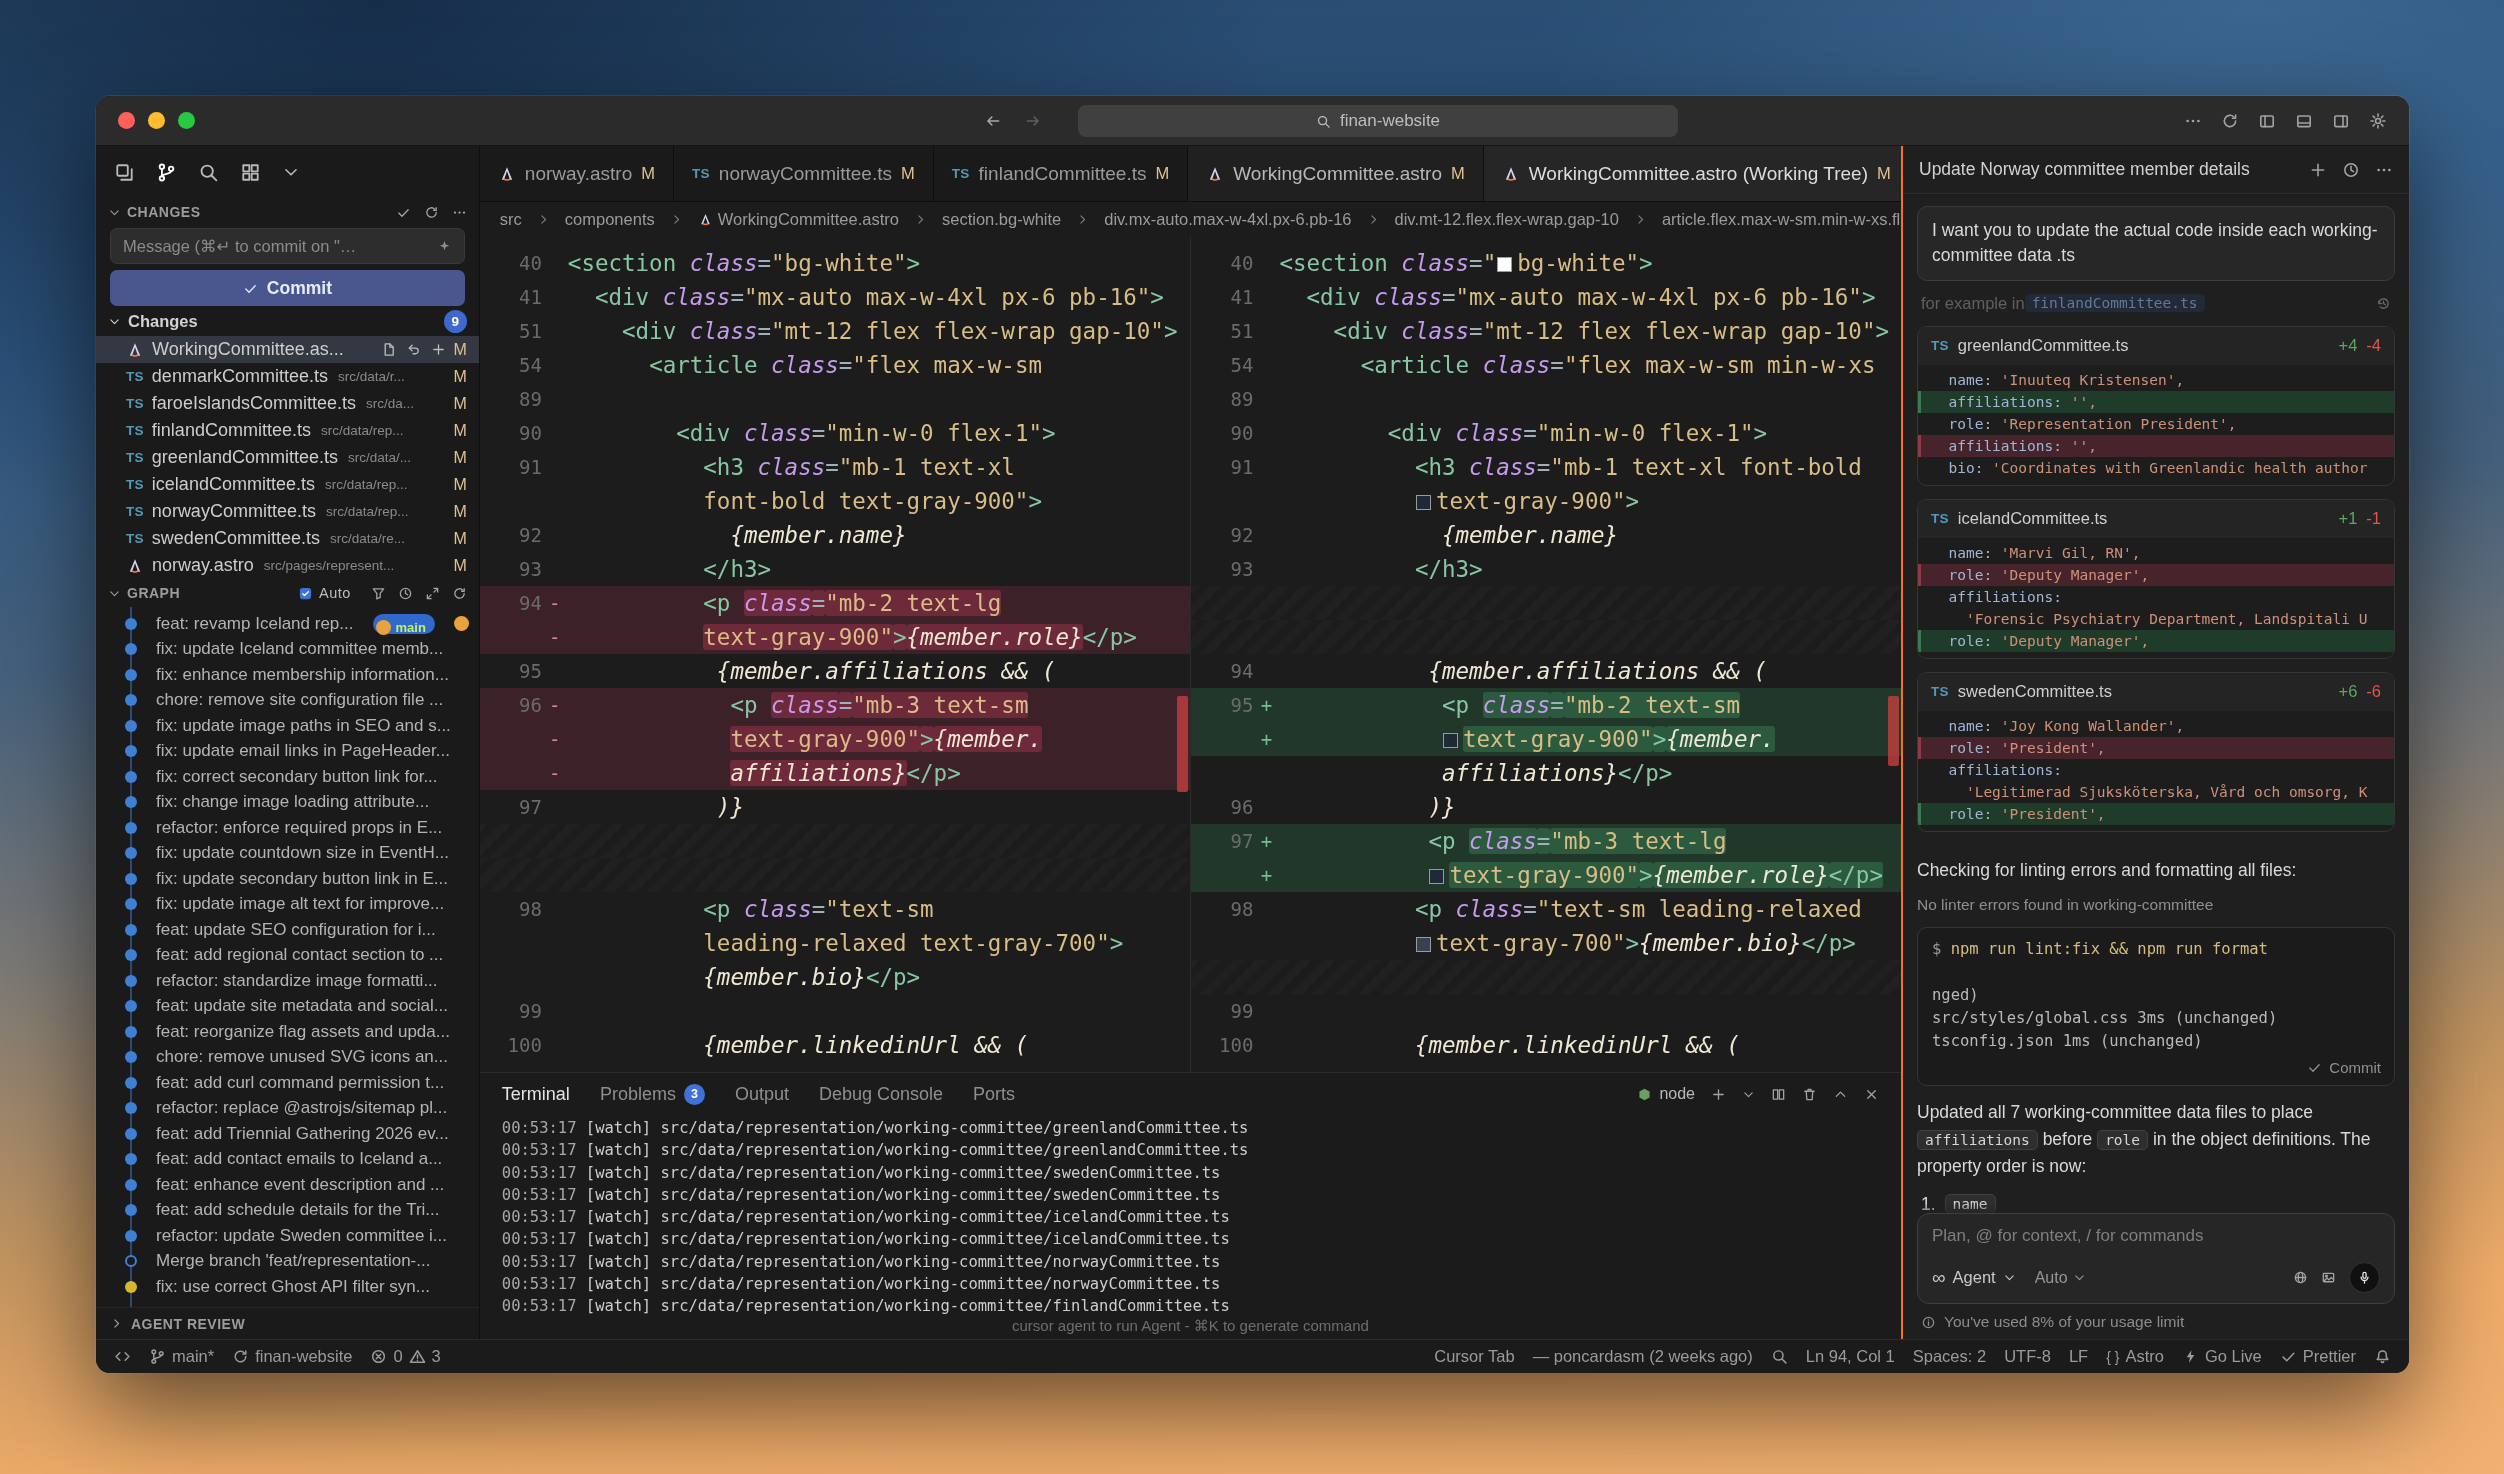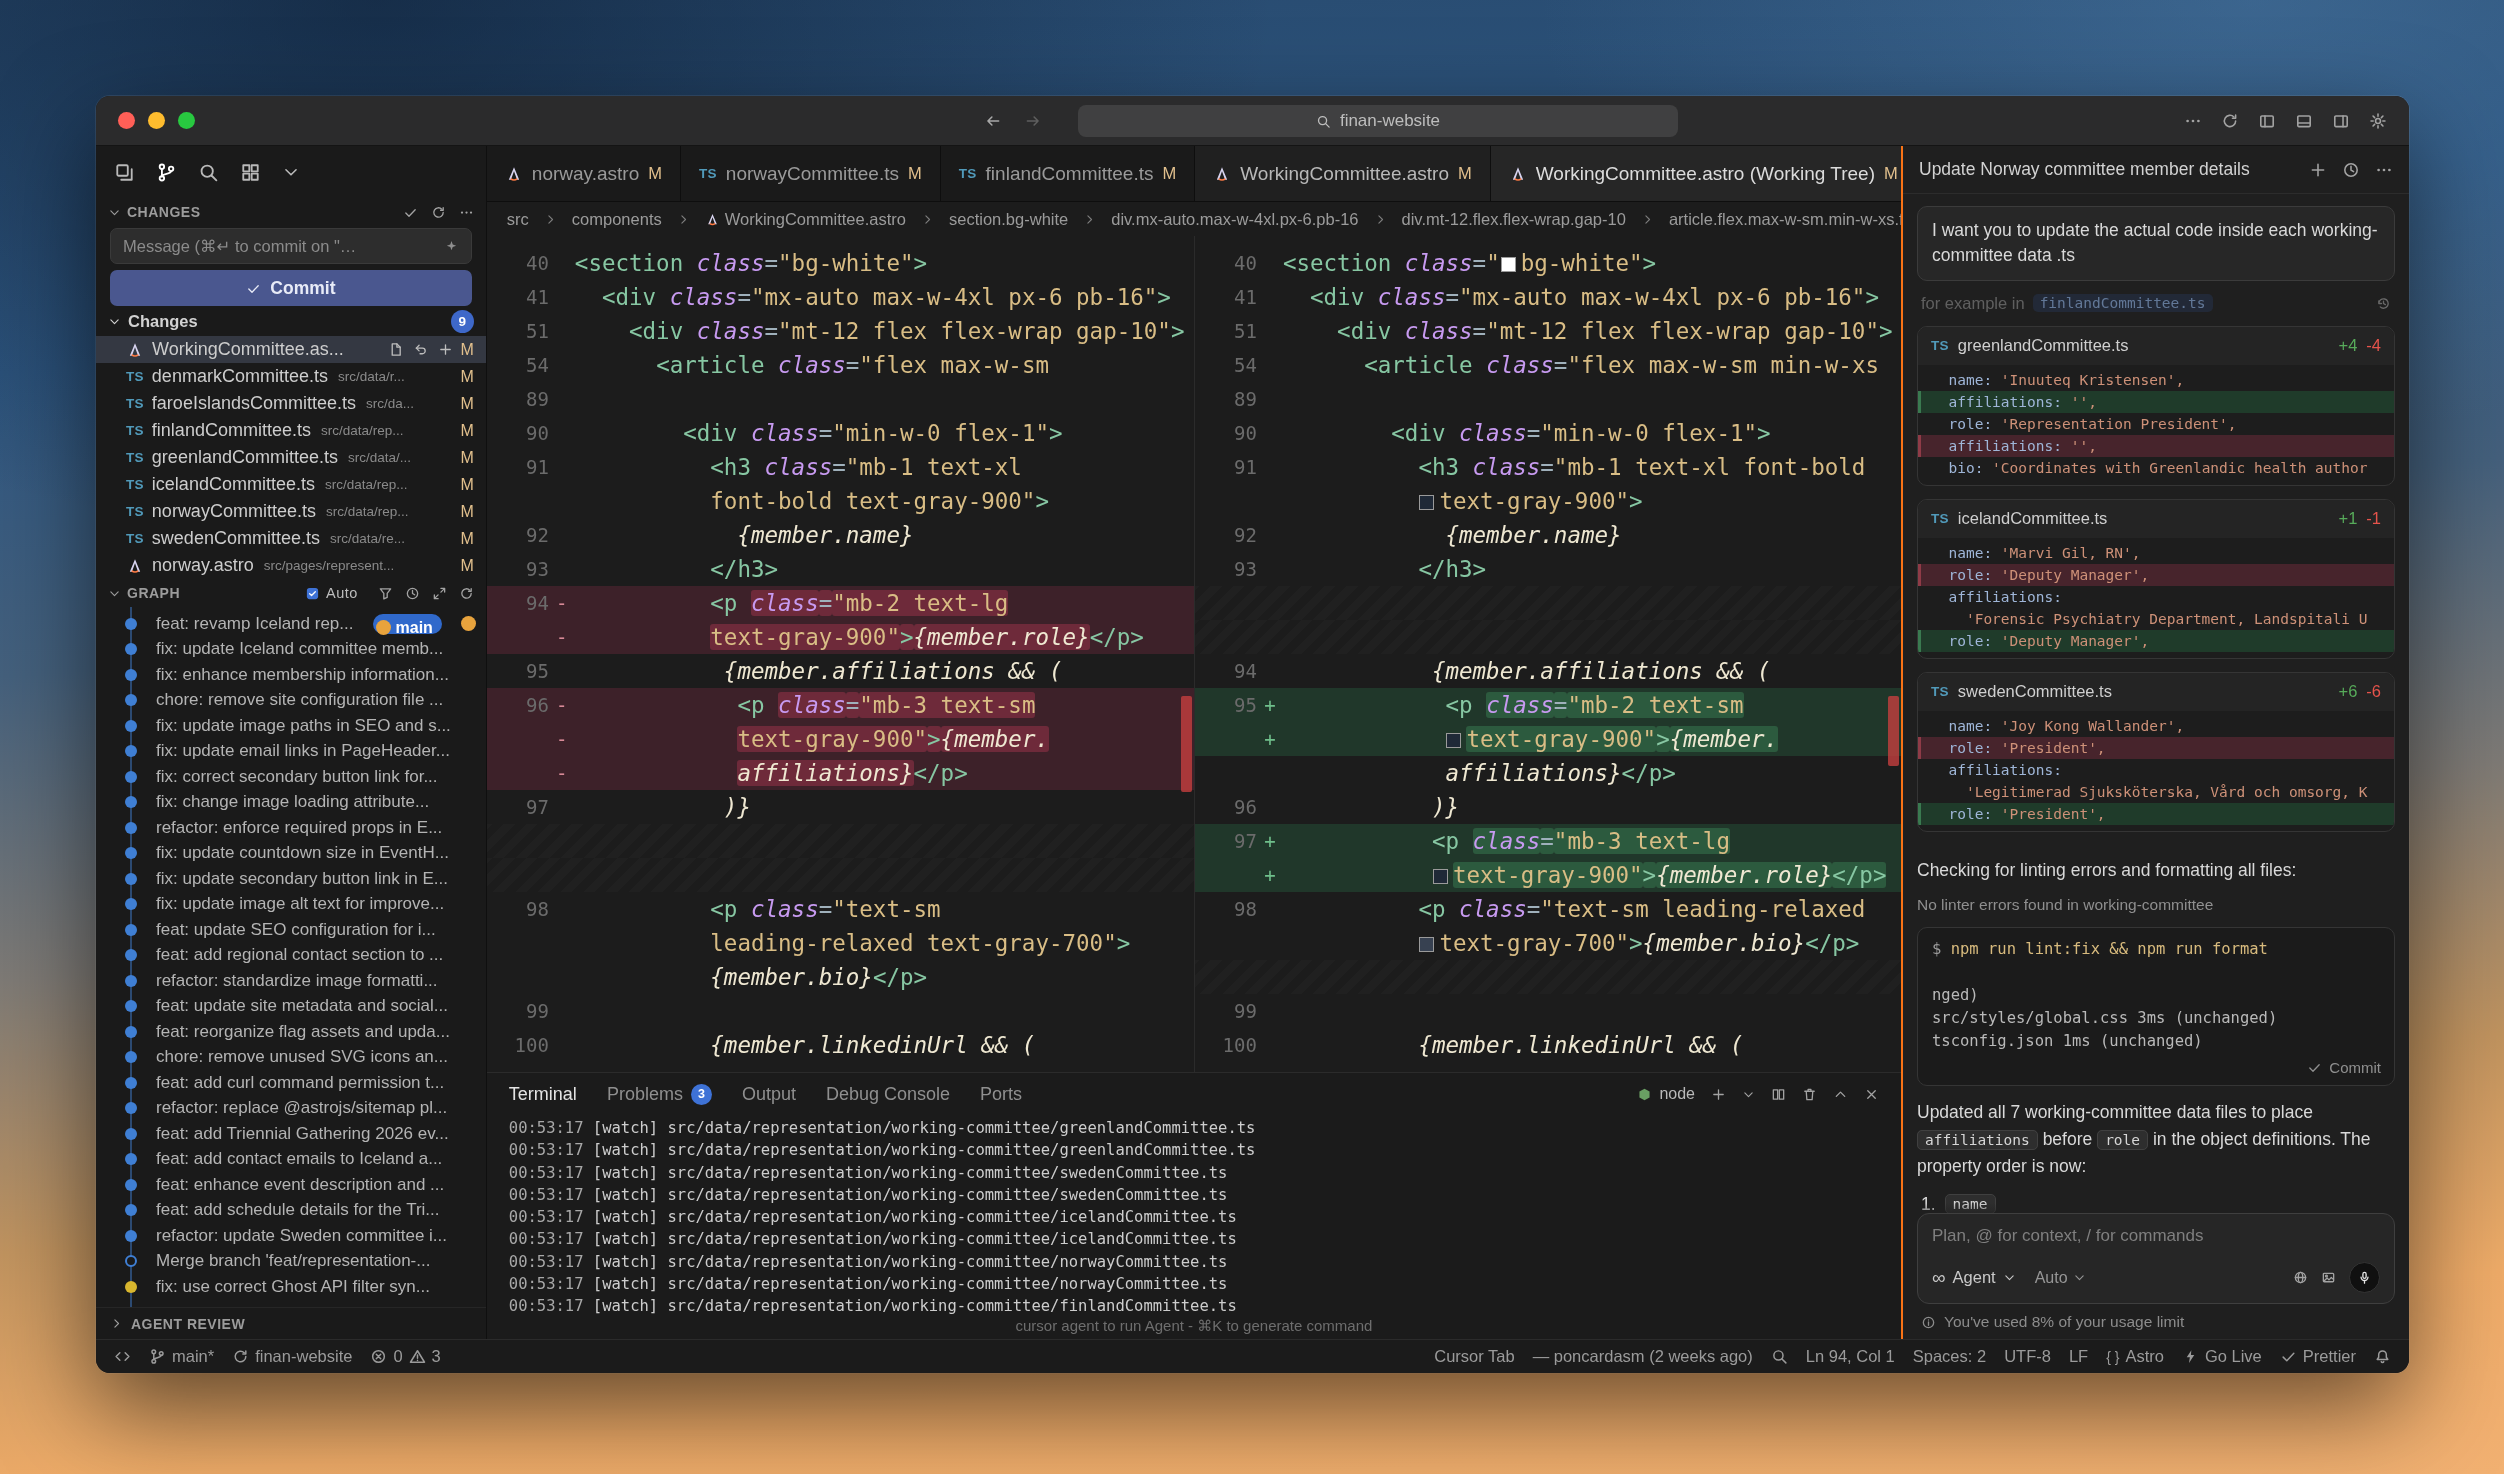--- a/index.html
+++ b/index.html
@@ -49,21 +49,21 @@
 .file-acts+.file-badge{margin-left:0}
 .auto-chk{margin-left:auto;display:flex;align-items:center;gap:6px;font-weight:400;font-size:14.5px;color:#bdbdbd}
 .gh-icons{display:flex;gap:12px;margin-left:14px;color:#a3a3a3}
 .commit-list{flex:1;min-height:0;overflow:hidden;position:relative;padding-top:4px}
 .commit-list::before{content:"";position:absolute;left:34px;top:0;bottom:0;width:2px;background:#2c4a72}
 .gc-row{height:25.5px;display:flex;align-items:center;gap:19px;padding:0 10px 0 29px;font-size:17px;color:#b4b4b4}
 .gc-dot{flex:0 0 12px;width:12px;height:12px;border-radius:50%;background:#3f7fd4;position:relative;z-index:1}
 .gc-dot.merge{background:#1a1a1a;border:2.5px solid #3f7fd4}
 .gc-dot.work{background:#d8b62e}
 .gc-label{white-space:nowrap;overflow:hidden;flex:0 1 auto}
-.gc-pill{flex:0 0 auto;display:flex;align-items:center;gap:5px;height:20px;padding:8px 9px 0 3px;border-radius:11px;background:#3069cb;color:#ffffff;font-size:16px;font-weight:700}
+.gc-pill{flex:0 0 auto;display:flex;align-items:center;gap:5px;height:20px;padding:8px 9px 0 3px;border-radius:11px;background:#3069cb;color:#bef264;font-size:13px;font-weight:700}
 .gc-av{width:15px;height:15px;border-radius:50%;background:#e8a33d;flex:0 0 15px}
 .agent-review{flex:0 0 32px;border-top:1px solid #262626;display:flex;align-items:center;gap:8px;padding:0 14px;color:#9c9c9c;font-size:14px;font-weight:700;letter-spacing:.5px}
 
 .editor{flex:1;display:flex;flex-direction:column;min-width:0;min-height:0;background:#1c1c1c}
 .tabbar{flex:0 0 56px;background:#141414;border-bottom:1px solid #0e0e0e;display:flex;align-items:stretch}
 .tab{display:flex;align-items:center;gap:9px;padding:0 18px;font-size:19px;color:#9a9a9a;background:#1a1a1a;border-right:1px solid #0e0e0e;white-space:nowrap}
 .tab.semi{background:#202020;color:#b8b8b8}
 .tab.active{background:#262626;color:#dcdcdc}
 .tab-badge{color:#e2c08d;font-size:16.5px}
 .tab-close{color:#a8a8a8;margin-left:2px}
@@ -105,21 +105,21 @@
 .node-chip{display:flex;align-items:center;gap:7px;color:#b9b9b9}
 .term-body{flex:1;padding:2px 22px;font-family:"DejaVu Sans Mono",monospace;font-size:15.5px;line-height:22.3px;color:#cdcdcd;overflow:hidden}
 .ttime{color:#a8a8a8}
 .term-hint{position:absolute;bottom:4px;left:0;right:0;text-align:center;color:#6e6e6e;font-size:15px}
 
 .chat{flex:0 0 508px;background:#1f1f1f;border-left:2px solid #f97316;display:flex;flex-direction:column;min-height:0;position:relative}
 .chat-header{flex:0 0 48px;display:flex;align-items:center;padding:0 16px;border-bottom:1px solid #2c2c2c;color:#d2d2d2;font-size:17.5px}
 .chat-header .ch-acts{margin-left:auto;display:flex;gap:15px;color:#a3a3a3}
 .chat-scroll{flex:1;min-height:0;overflow:hidden;padding:12px 14px 0;display:flex;flex-direction:column;gap:13px}
 .user-card{background:#272727;border:1px solid #3b3b3b;border-radius:10px;padding:11px 14px;color:#d9d9d9;font-size:17.5px;line-height:1.45}
-.faded-row{display:flex;align-items:center;gap:8px;color:#8a8a8a;font-size:16.5px;opacity:.6;padding:0 4px}
+.faded-row{display:flex;align-items:center;gap:0;color:#8a8a8a;font-size:16.5px;opacity:.6;padding:0 4px}
 .faded-chip{background:#243047;color:#8fb3e8;border-radius:5px;padding:1px 7px;font-family:"DejaVu Sans Mono",monospace;font-size:14.5px}
 .faded-row .fr-act{margin-left:auto;color:#9a9a9a}
 .dc{border:1px solid #353535;border-radius:10px;overflow:hidden;background:#1d1d1d}
 .dc-head{height:38px;display:flex;align-items:center;gap:9px;padding:0 13px;color:#cfcfcf;font-size:16.5px;background:#242424}
 .dc-plus{color:#57ab5a;margin-left:auto}
 .dc-minus{color:#e5534b}
 .dc-line{height:22px;display:flex;align-items:center;font-family:"DejaVu Sans Mono",monospace;font-size:14.5px;line-height:22px;white-space:pre;padding:0 13px}
 .dc-line.add{background:#1f3b2a;box-shadow:inset 3px 0 0 #3a7a50}
 .dc-line.del{background:#47242c;box-shadow:inset 3px 0 0 #8f3b47}
 .dc-body{padding:4px 0 6px}

